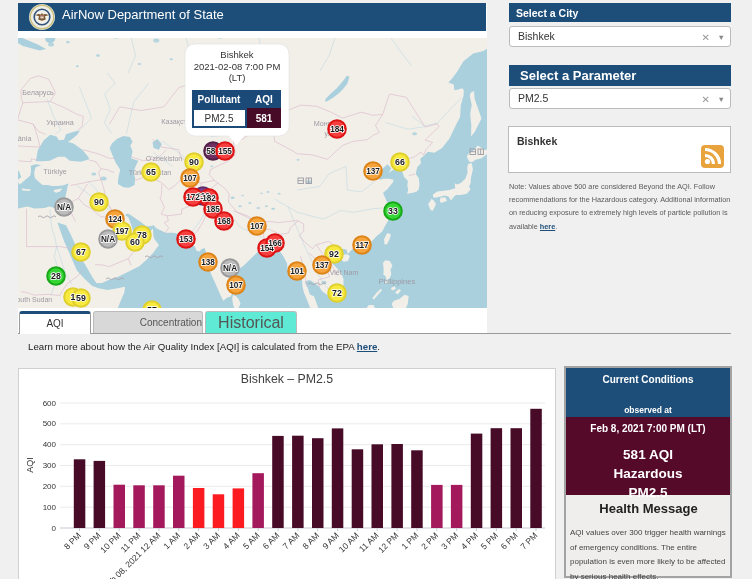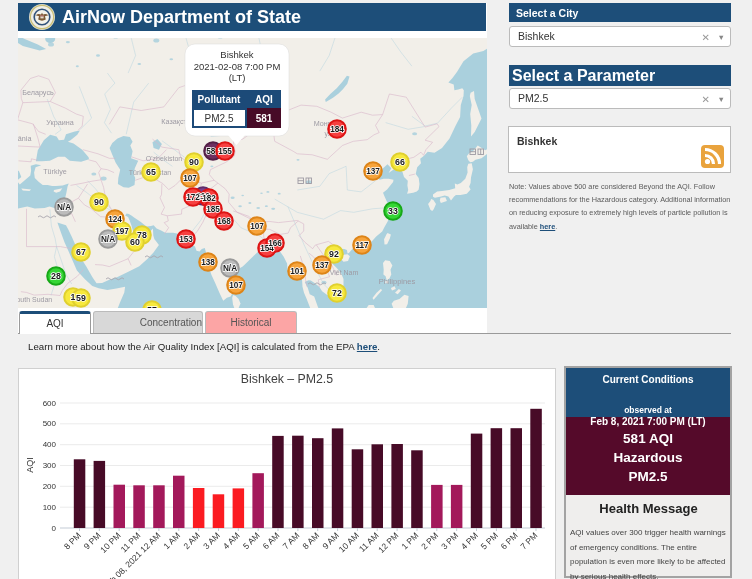--- a/index.html
+++ b/index.html
@@ -14,21 +14,21 @@
 <svg class="abs" style="left:29px;top:4px;" width="26" height="26" viewBox="0 0 26 26">
  <circle cx="13" cy="13" r="13" fill="#dfddd0"></circle>
  <circle cx="13" cy="13" r="12.2" fill="#cabf74"></circle>
  <circle cx="13" cy="13" r="11" fill="#efeee6"></circle>
  <circle cx="13" cy="13" r="8.6" fill="#31527a"></circle>
  <circle cx="13" cy="13" r="7" fill="#f4f3eb"></circle>
  <path d="M6.6,11.2 Q9.5,9.2 12,10.6 L13,8.8 L14,10.6 Q16.5,9.2 19.4,11.2 L16,12.3 L16.8,15.6 Q13,17.8 9.2,15.6 L10,12.3 Z" fill="#7d5a35"></path>
  <rect x="11.4" y="11.4" width="3.2" height="3" fill="#e3dccb"></rect>
  <rect x="11.4" y="11.4" width="3.2" height="1" fill="#a04545"></rect>
 </svg>
-<div class="abs" style="left:62px;top:7px;font-size:18px;font-weight:bold;color:#fff;">AirNow Department of State</div>
+<div class="abs" style="left:62px;top:7px;font-size:13px;font-weight:normal;color:#fff;">AirNow Department of State</div>
 
 <svg class="abs" style="left:18px;top:38px;" width="469" height="270" viewBox="0 0 469 270">
 <rect x="0" y="0" width="469" height="270" fill="#f2efe9"></rect>
 <path d="M-6.5,128.3L1.0,133.2L3.3,138.9L-1.2,142.7L1.8,146.5L12.3,137.5L13.1,132.7L12.7,127.8L17.9,126.3L23.2,127.3L17.6,129.3L16.1,134.6L16.8,139.9L20.6,143.7L24.7,146.9L29.6,146.9L34.1,147.9L37.9,147.9L44.6,147.4L50.7,145.5L49.5,148.8L48.4,154.8L46.9,161.1L44.6,166.9L43.1,169.5L37.9,170.4L31.5,168.6L26.6,170.0L16.8,170.4L9.3,168.6L-6.5,171.7Z" fill="#aad0dd"></path>
 <path d="M17.9,123.3L19.8,112.2L25.8,102.2L32.2,96.8L38.6,98.5L40.9,102.2L46.1,101.7L48.0,96.3L56.7,93.5L61.9,92.4L59.3,96.8L52.5,102.2L49.9,103.8L55.5,105.4L64.2,111.7L70.6,119.3L71.0,121.3L63.1,123.8L51.8,122.8L46.9,118.8L40.1,118.8L31.9,122.8L24.0,123.3Z" fill="#aad0dd"></path>
 <path d="M99.5,100.6L105.5,97.9L111.9,99.0L114.6,103.8L112.3,107.5L114.6,113.2L113.1,120.3L120.2,122.8L116.8,130.3L115.7,136.5L117.2,139.9L116.5,146.9L110.8,149.7L105.5,149.3L99.9,146.0L100.3,139.9L102.2,131.7L97.7,124.8L94.3,116.8L91.6,110.1L94.3,104.9Z" fill="#aad0dd"></path>
 <path d="M134.5,104.3L139.4,101.1L143.9,105.9L140.9,111.7L135.6,110.1Z" fill="#aad0dd"></path>
 <path d="M190.9,95.2L200.3,95.2L209.7,93.5L212.7,95.7L202.2,97.9L192.8,98.5Z" fill="#aad0dd"></path>
 <path d="M307.8,64.1L315.0,59.8L320.6,55.4L325.1,51.0L329.3,45.8L331.5,38.5L328.9,37.8L324.4,43.8L318.7,50.3L312.3,56.0L307.1,61.6Z" fill="#aad0dd"></path>
 <path d="M201.1,115.8L205.9,114.8L208.9,116.8L204.8,117.8Z" fill="#aad0dd"></path>
@@ -264,21 +264,21 @@
 <rect x="175" y="71" width="53" height="18" fill="#fff" stroke="#1c4a78" stroke-width="2"></rect>
 <text x="201" y="84" font-size="10" fill="#333" text-anchor="middle">PM2.5</text>
 <rect x="229" y="70" width="34" height="20" fill="#470b27"></rect>
 <text x="246" y="84" font-size="10" font-weight="bold" fill="#fff" text-anchor="middle">581</text>
 </g>
 </svg>
 
 <div class="abs" style="left:18px;top:333px;width:713px;height:1px;background:#9a9a9a;"></div>
 <div class="abs" style="left:19px;top:311px;width:72px;height:23px;background:#fff;border:1px solid #9a9a9a;border-top:3px solid #1d4e79;border-bottom:none;border-radius:3px 3px 0 0;font-size:10px;color:#333;text-align:center;line-height:19px;z-index:2;">AQI</div>
 <div class="abs" style="left:93px;top:311px;width:110px;height:22px;background:#d8d8d8;border:1px solid #bbb;border-bottom:none;border-radius:3px 3px 0 0;font-size:10px;color:#555;text-align:right;line-height:21px;">Concentration</div>
-<div class="abs" style="left:205px;top:311px;width:92px;height:22px;background:#fca5a5;border:1px solid #bbb;border-bottom:none;border-radius:3px 3px 0 0;font-size:10px;color:#555;text-align:center;line-height:21px;">Historical</div>
+<div class="abs" style="left:205px;top:311px;width:92px;height:22px;background:#5eead4;border:1px solid #bbb;border-bottom:none;border-radius:3px 3px 0 0;font-size:16px;color:#555;text-align:center;line-height:21px;">Historical</div>
 <div class="abs" style="left:28px;top:341px;font-size:9.7px;color:#222;">Learn more about how the Air Quality Index [AQI] is calculated from the EPA <a style="color:#1d4e79;text-decoration:underline;font-weight:bold;">here</a>.</div>
 
 <div class="abs" style="left:18px;top:368px;width:538px;height:215px;background:#fff;border:1px solid #d0d0d0;"></div>
 <svg class="abs" style="left:18px;top:368px;" width="538" height="211" viewBox="0 0 538 211">
 <text x="269" y="15" font-size="12.3" fill="#404040" text-anchor="middle">Bishkek – PM2.5</text>
 <text x="38" y="162.5" font-size="8" fill="#333" text-anchor="end">0</text>
 <line x1="42" y1="139.2" x2="527" y2="139.2" stroke="#ebebeb" stroke-width="1"></line>
 <text x="38" y="141.7" font-size="8" fill="#333" text-anchor="end">100</text>
 <line x1="42" y1="118.3" x2="527" y2="118.3" stroke="#ebebeb" stroke-width="1"></line>
 <text x="38" y="120.8" font-size="8" fill="#333" text-anchor="end">200</text>
@@ -363,37 +363,37 @@
 <text transform="translate(500.2,168) rotate(-45)" font-size="8.5" fill="#333" text-anchor="end">6 PM</text>
 <rect x="512.3" y="40.8" width="11.5" height="119.2" fill="#470b27"></rect>
 <line x1="518.0" y1="160" x2="518.0" y2="163" stroke="#c3cbd5" stroke-width="1"></line>
 <text transform="translate(520.0,168) rotate(-45)" font-size="8.5" fill="#333" text-anchor="end">7 PM</text>
 </svg>
 
 <div class="abs" style="left:564px;top:366px;width:168px;height:212px;border:2px solid #a3a3a3;background:#efeeed;">
  <div style="background:#1d4e79;color:#fff;text-align:center;height:49px;padding-top:6px;">
    <div style="font-size:10px;font-weight:bold;">Current Conditions</div>
    <div style="font-size:8.5px;font-weight:bold;margin-top:20px;">observed at</div>
-   <div style="font-size:10px;font-weight:bold;margin-top:1px;">Feb 8, 2021 7:00 PM (LT)</div>
+   <div style="font-size:10px;font-weight:bold;margin-top:8px;">Feb 8, 2021 7:00 PM (LT)</div>
  </div>
  <div style="background:#550a2a;color:#fff;text-align:center;height:78px;padding-top:12px;">
-   <div style="font-size:13.5px;font-weight:bold;line-height:19px;">581 AQI<br>Hazardous<br>PM2.5</div>
+   <div style="font-size:13.5px;font-weight:bold;line-height:19px;margin-top:16px;">581 AQI<br>Hazardous<br>PM2.5</div>
  </div>
  <div style="padding:6px 3px 0 4px;">
    <div style="font-size:13px;font-weight:bold;color:#222;text-align:center;">Health Message</div>
    <div style="font-size:8px;color:#444;line-height:14.6px;margin-top:10px;">AQI values over 300 trigger health warnings of emergency conditions. The entire population is even more likely to be affected by serious health effects.</div>
  </div>
 </div>
 
 <div class="abs" style="left:509px;top:3px;width:222px;height:19px;background:#1d4e79;color:#fff;font-size:10.5px;font-weight:bold;line-height:20px;padding-left:7px;">Select a City</div>
 <div class="abs" style="left:509px;top:26px;width:222px;height:21px;background:#fff;border:1px solid #bbb;border-radius:3px;font-size:10.5px;color:#333;line-height:19px;padding-left:8px;">Bishkek
   <span style="position:absolute;right:20px;top:1px;color:#999;font-size:10px;">✕</span>
   <span style="position:absolute;right:5px;top:1px;color:#888;font-size:7.5px;">▼</span>
 </div>
-<div class="abs" style="left:509px;top:65px;width:222px;height:21px;background:#1d4e79;color:#fff;font-size:16px;font-weight:bold;line-height:21px;padding-left:3px;">Select a Parameter</div>
+<div class="abs" style="left:509px;top:65px;width:222px;height:21px;background:#1d4e79;color:#fff;font-size:13px;font-weight:bold;line-height:21px;padding-left:11px;">Select a Parameter</div>
 <div class="abs" style="left:509px;top:88px;width:222px;height:21px;background:#fff;border:1px solid #bbb;border-radius:3px;font-size:10.5px;color:#333;line-height:19px;padding-left:8px;">PM2.5
   <span style="position:absolute;right:20px;top:1px;color:#999;font-size:10px;">✕</span>
   <span style="position:absolute;right:5px;top:1px;color:#888;font-size:7.5px;">▼</span>
 </div>
 <div class="abs" style="left:508px;top:126px;width:223px;height:47px;background:#fff;border:1px solid #bbb;">
   <div style="font-size:10.5px;font-weight:bold;color:#333;margin:8px 0 0 8px;">Bishkek</div>
   <svg style="position:absolute;right:6px;bottom:4px;" width="23" height="23" viewBox="0 0 23 23">
     <rect width="23" height="23" rx="4" fill="#e9a33d"></rect>
     <circle cx="6.5" cy="16.5" r="2.6" fill="#fff"></circle>
     <path d="M4 10.5 A 8.5 8.5 0 0 1 12.5 19" stroke="#fff" stroke-width="3.2" fill="none"></path>

